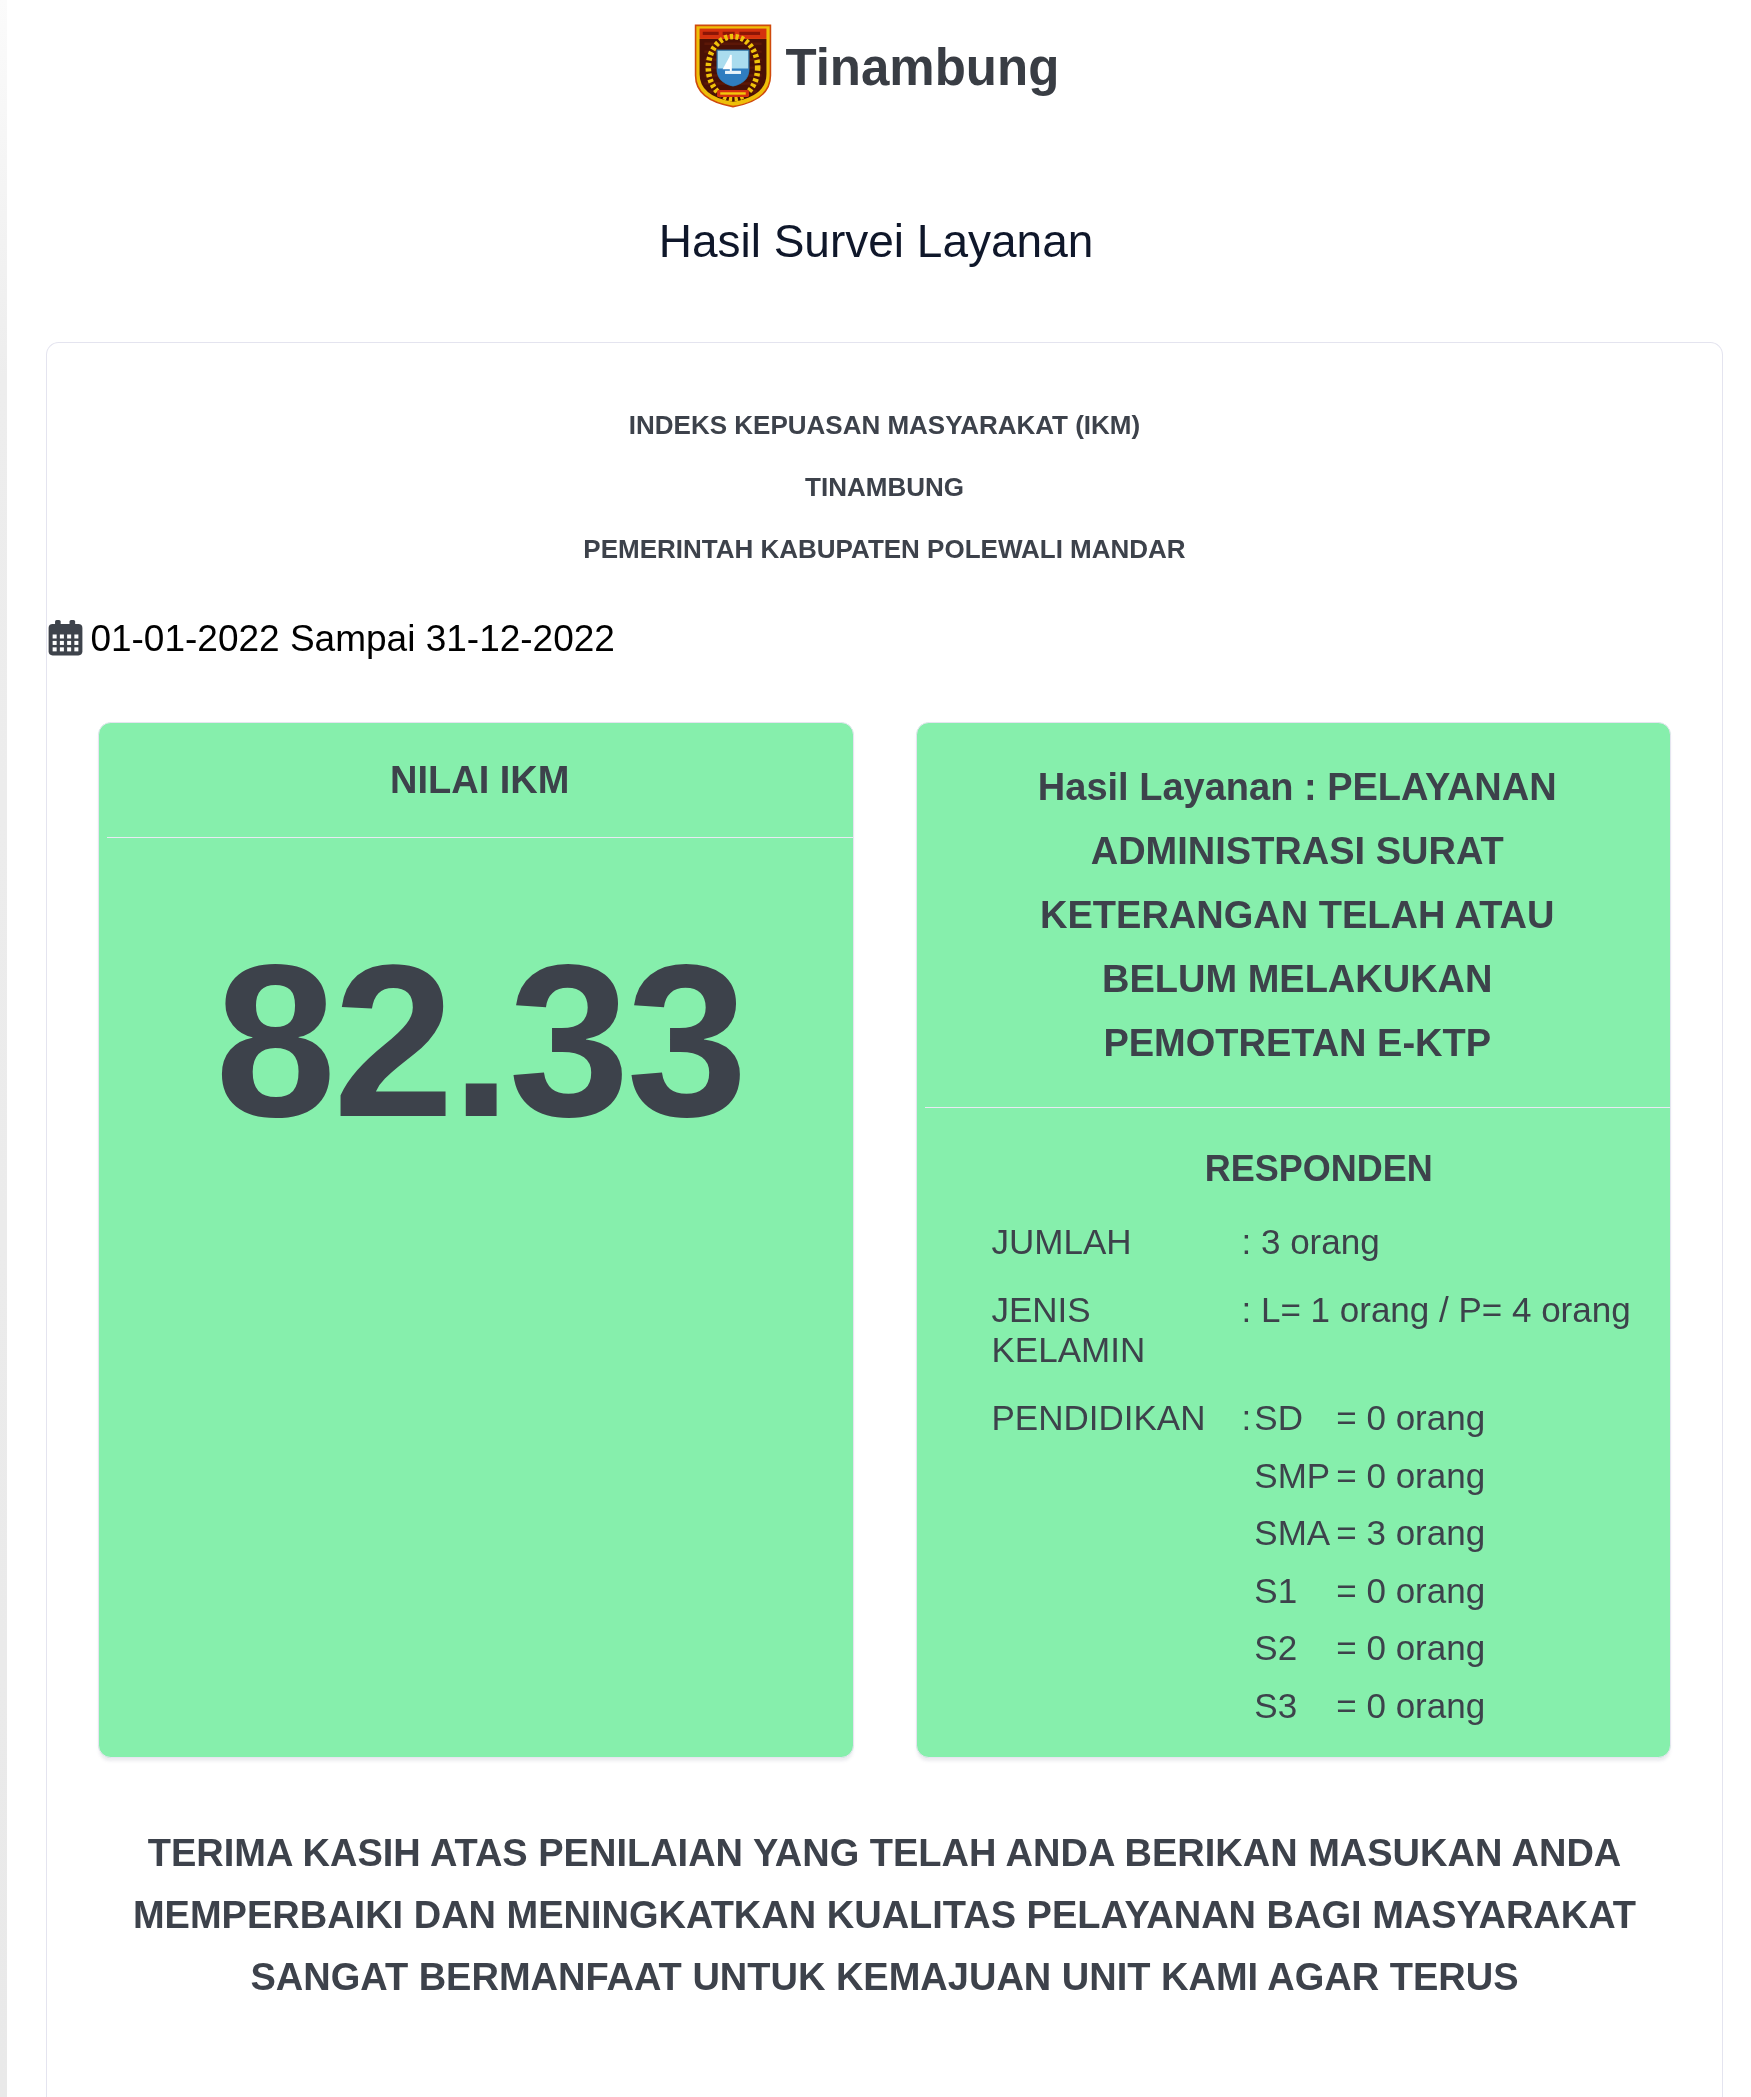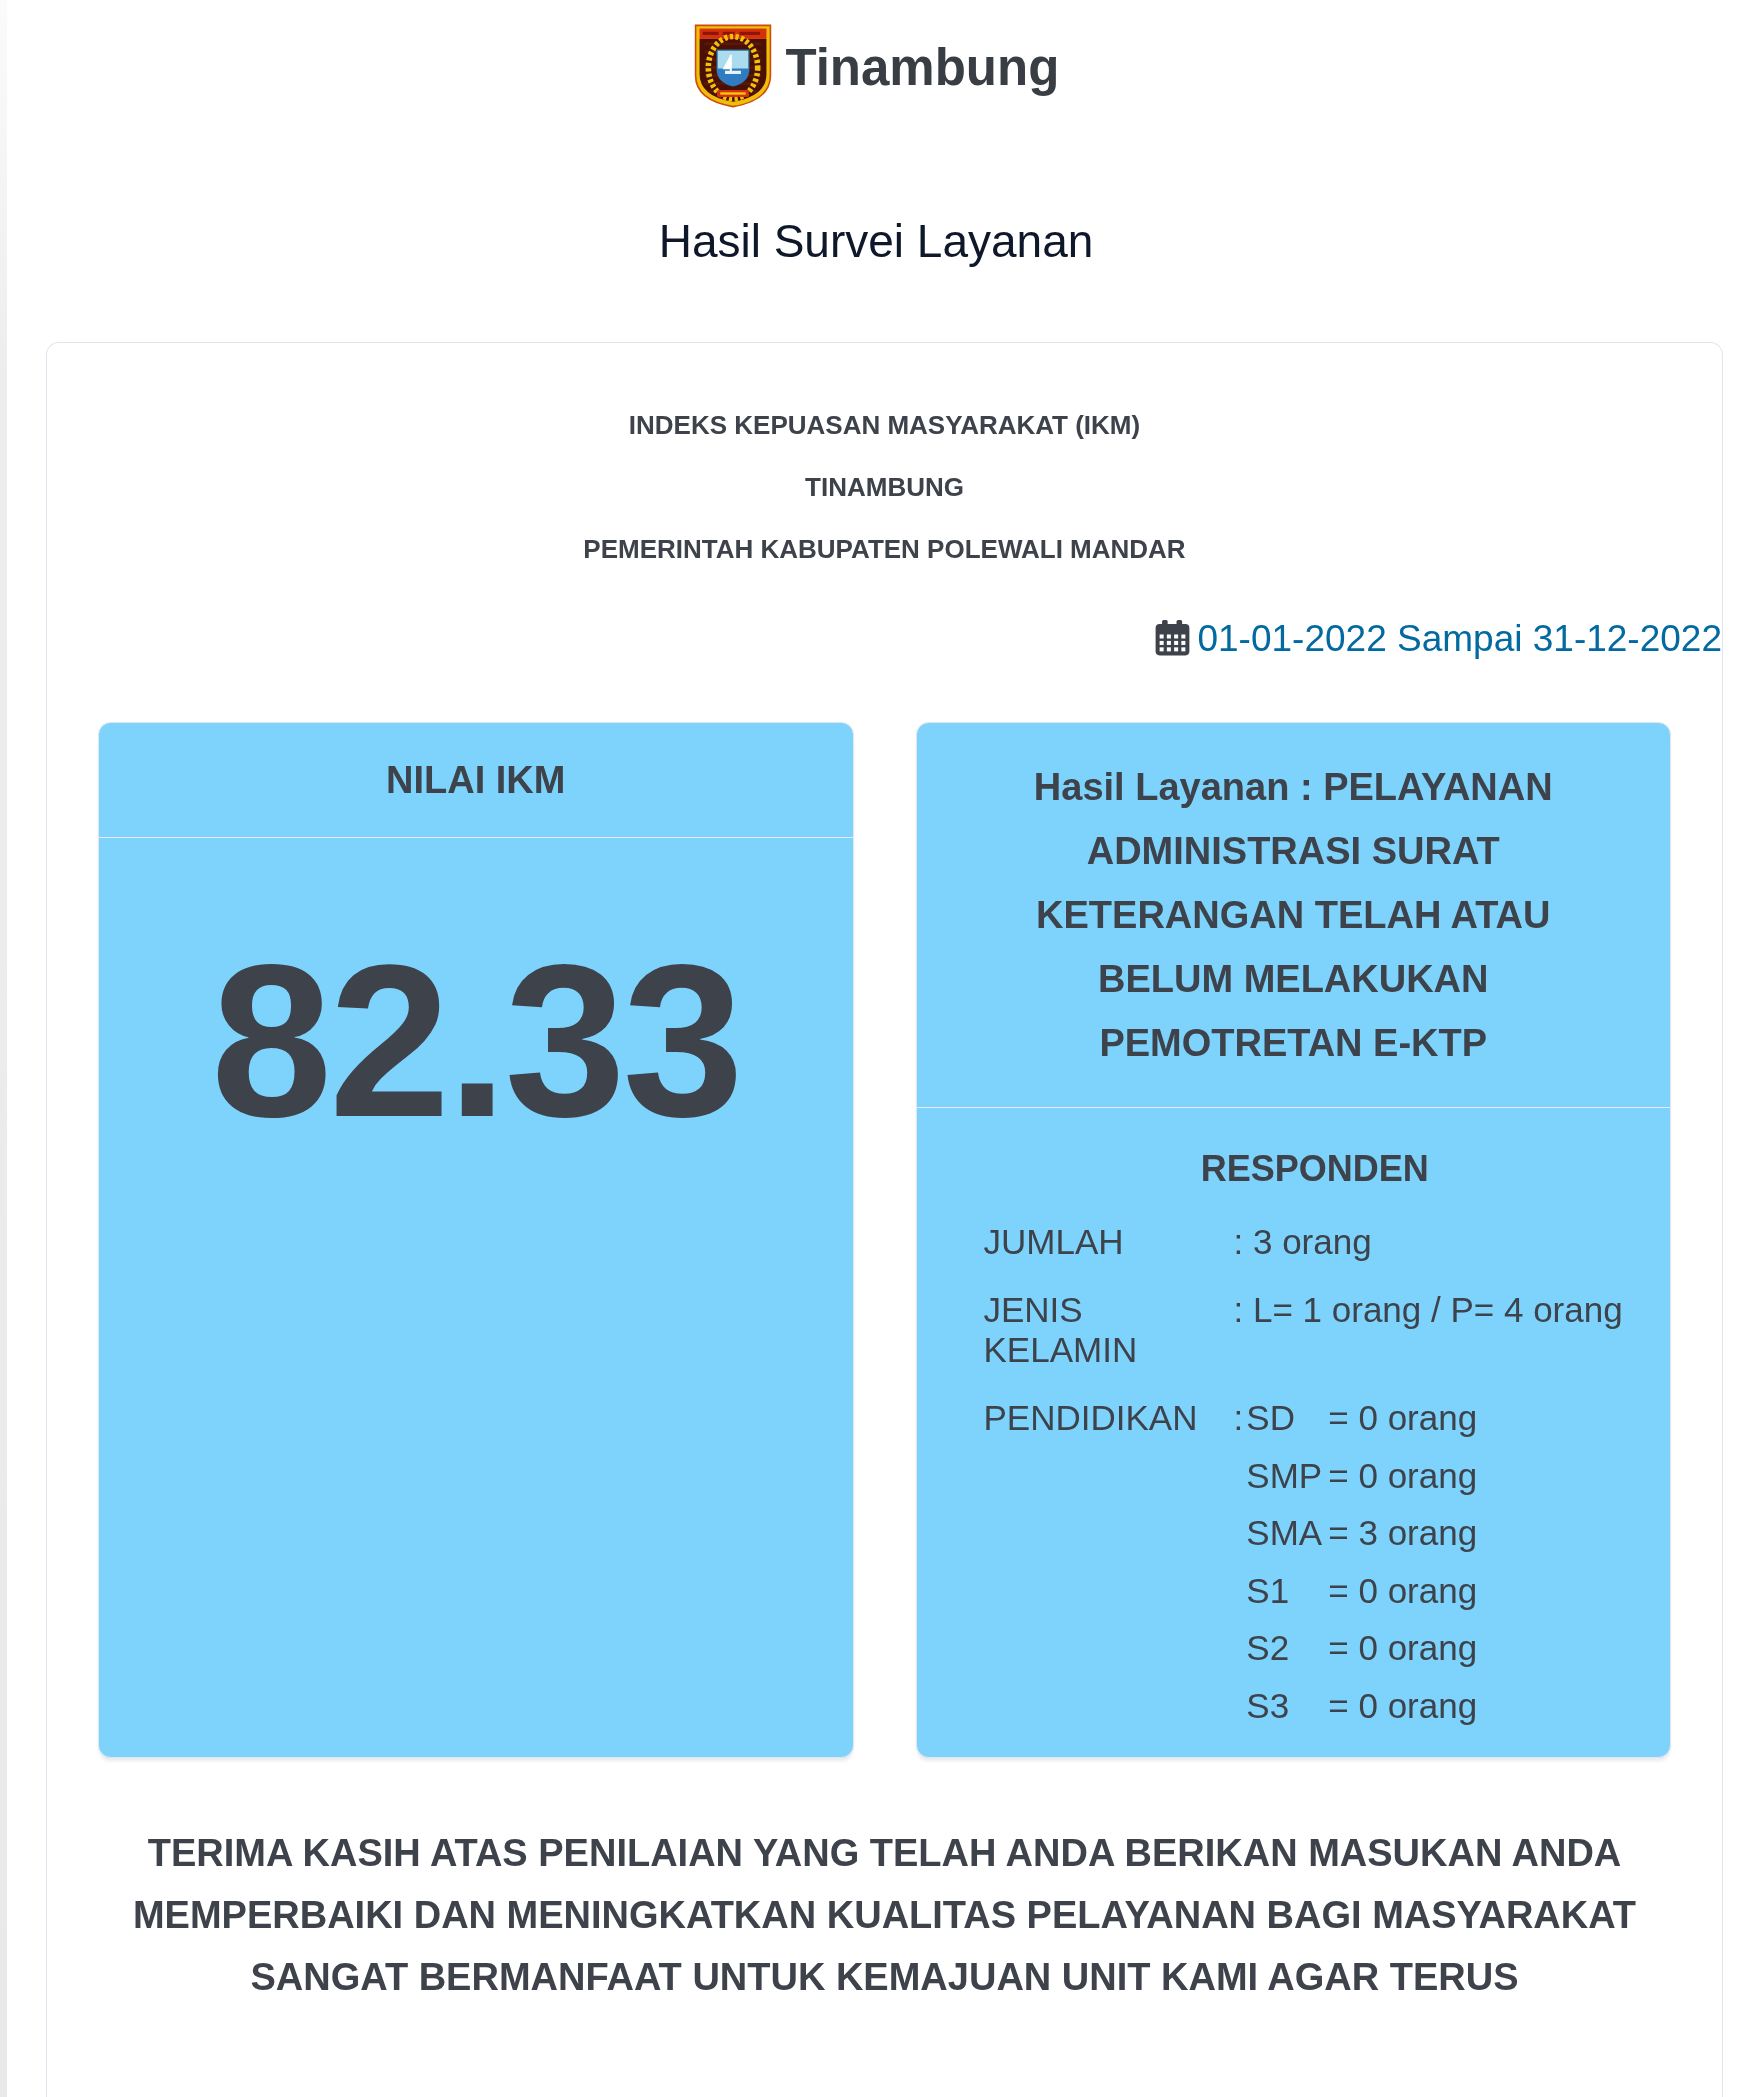--- a/index.html
+++ b/index.html
@@ -15,27 +15,27 @@
   .brand { display:flex; justify-content:center; align-items:center; gap:12.8px; padding-top:22.4px; height:112px; }
   .brand-name { font-size:51px; font-weight:700; color:#393d44; }
 
   .page-title { margin-top:102px; text-align:center; font-size:46px; font-weight:400; color:#0f172a; line-height:54px; }
 
   .outer-card { margin:74px 29px 0 46px; height:1849px; background:#fff;
     border:1.6px solid #e4e4ef; border-bottom:none; border-radius:12.8px 12.8px 0 0; padding-top:51px; }
 
   .ikm-heading { text-align:center; font-size:26px; font-weight:700; line-height:62px; color:#3d424b; }
 
-  .period { display:flex; justify-content:flex-end; align-items:center; gap:6.4px; margin-top:37px;
-    font-size:37px; line-height:43px; color:#0369a1; }
+  .period { display:flex; justify-content:flex-start; align-items:center; gap:6.4px; margin-top:37px;
+    font-size:37px; line-height:43px; color:#000000; }
   .cal-icon { display:inline-flex; width:37px; height:37px; }
 
   .cards-row { display:flex; gap:62px; padding:0 51px; margin-top:62px; }
-  .card { flex:1 1 0; height:1036px; background:#7dd3fc; border:1.6px solid #e5e5f0; border-radius:12.8px;
-    box-shadow:0 4px 3.2px -1.6px rgba(90,90,120,0.12); }
+  .card { flex:1 1 0; height:1036px; background:#86efac; border:1.6px solid #e5e5f0; border-radius:12.8px;
+    box-shadow:0 4px 3.2px -1.6px rgba(90,90,120,0.12);padding-left:8px; }
   .card-head { text-align:center; font-size:38px; font-weight:700; color:#3d424b;
     border-bottom:1.6px solid #e9e9f3; }
   .nilai-head { padding:37px 0; line-height:40px; }
   .layanan-head { padding:32px 24px; line-height:64px; }
   .nilai-body { text-align:center; padding-top:94px; }
   .ikm-value { font-size:218px; font-weight:700; line-height:1; letter-spacing:-3.2px; color:#3d424b; }
 
   .layanan-body { padding:40px 24px 0 67px; font-size:35px; }
   .responden-title { text-align:center; font-size:36px; font-weight:700; margin-bottom:32px; color:#3d424b; }
   .resp-grid { display:grid; grid-template-columns:250px auto; row-gap:28px; line-height:40px; }

